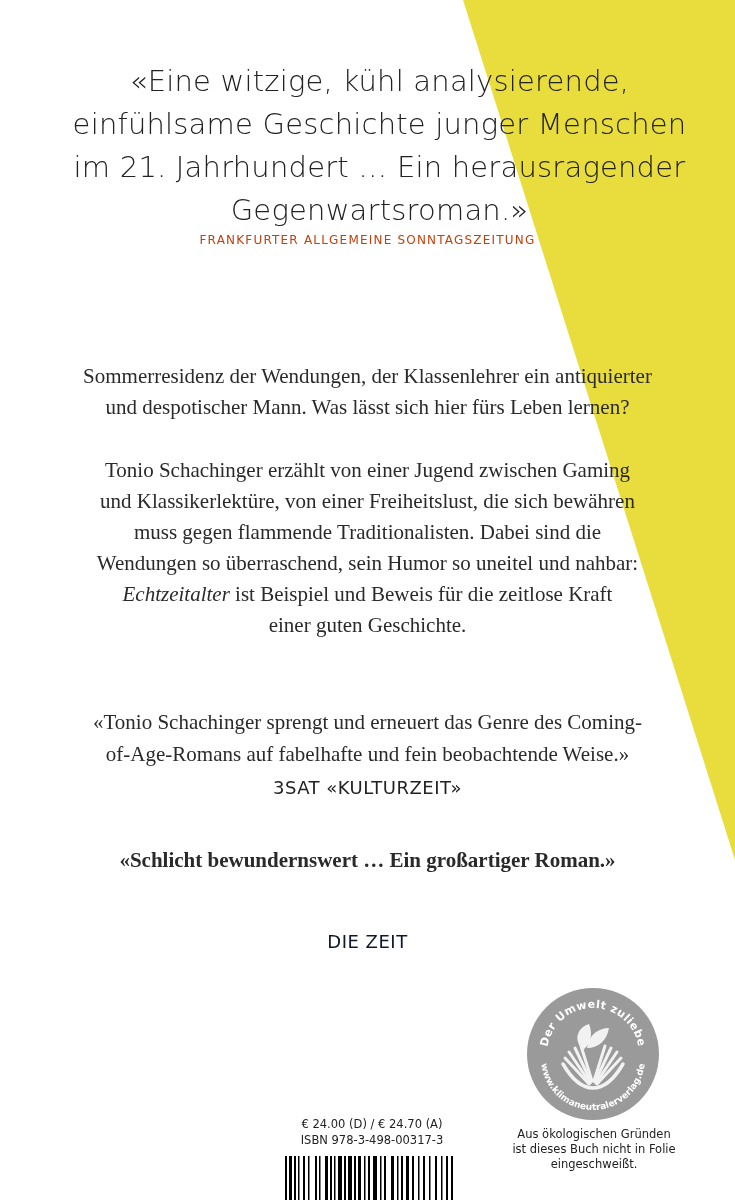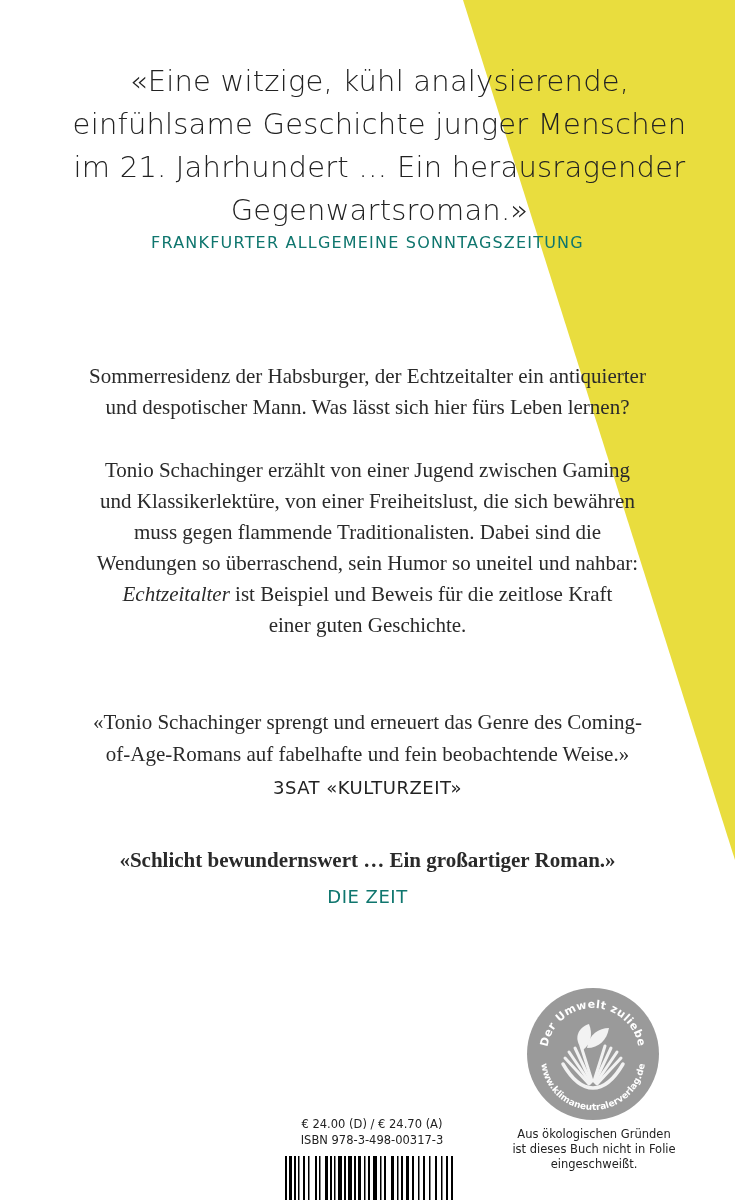--- a/index.html
+++ b/index.html
@@ -3,29 +3,29 @@
 <meta charset="utf-8">
 <style>
   html,body{margin:0;padding:0;}
   body{width:735px;height:1200px;position:relative;overflow:hidden;background:#ffffff;color:#1c1c1c;}
   .wedge{position:absolute;left:0;top:0;width:735px;height:1200px;}
   .abs{position:absolute;left:0;width:735px;text-align:center;}
   .sans{font-family:"DejaVu Sans","Liberation Sans",sans-serif;}
   .serif{font-family:"Liberation Serif","DejaVu Serif",serif;}
   .quote1{top:60px;font-size:29px;line-height:43px;font-weight:300;letter-spacing:0.2px;color:#222;padding-left:12px;}
   .quote1 .ln{display:block;}
-  .src1{top:233px;font-size:16px;letter-spacing:1.2px;color:#0f766e;}
+  .src1{top:233px;font-size:12px;letter-spacing:1.2px;color:#c2410c;}
   .blurb{top:330px;font-size:21px;line-height:31px;color:#2a2a2a;}
   .blurb p{margin:0;}
   .blurb .para2{margin-top:32px;}
   .blurb em{margin-top:48px;}
   .quote2{top:706px;font-size:21px;line-height:32px;color:#2a2a2a;}
   .src2{top:777px;font-size:18px;letter-spacing:0.5px;color:#222;}
   .quote3{top:848px;font-size:21px;color:#2a2a2a;font-weight:bold;}
-  .src3{top:886px;font-size:18px;letter-spacing:0.5px;color:#0f766e;}
+  .src3{top:931px;font-size:18px;letter-spacing:0.5px;color:#0f172a;}
   .badge{position:absolute;left:527px;top:988px;width:132px;height:132px;}
   .eco{position:absolute;left:510px;top:1127px;width:168px;text-align:center;font-size:11.5px;line-height:15px;color:#222;}
   .price{position:absolute;left:252px;top:1116px;width:240px;text-align:center;font-size:11.5px;line-height:16px;color:#222;}
   .barcode{position:absolute;left:285px;top:1156px;width:172px;height:44px;}
 </style>
 </head>
 <body>
 
 <svg class="wedge" viewBox="0 0 735 1200" preserveAspectRatio="none">
   <polygon points="463,0 735,0 735,860" fill="#E9DD3E"></polygon>
@@ -35,21 +35,21 @@
   <span class="ln">«Eine witzige, kühl analysierende,</span>
   <span class="ln">einfühlsame Geschichte junger Menschen</span>
   <span class="ln">im 21. Jahrhundert … Ein herausragender</span>
   <span class="ln">Gegenwartsroman.»</span>
 </div>
 <div class="abs sans src1">FRANKFURTER ALLGEMEINE SONNTAGSZEITUNG</div>
 
 <div class="abs serif blurb">
   <p>
     <br>
-    <span>Sommerresidenz der Habsburger, der Echtzeitalter ein antiquierter</span><br>
+    <span>Sommerresidenz der Wendungen, der Klassenlehrer ein antiquierter</span><br>
     <span>und despotischer Mann. Was lässt sich hier fürs Leben lernen?</span>
   </p>
   <p class="para2">
     <span>Tonio Schachinger erzählt von einer Jugend zwischen Gaming</span><br>
     <span>und Klassikerlektüre, von einer Freiheitslust, die sich bewähren</span><br>
     <span>muss gegen flammende Traditionalisten. Dabei sind die</span><br>
     <span>Wendungen so überraschend, sein Humor so uneitel und nahbar:</span><br>
     <em>Echtzeitalter</em><span> ist Beispiel und Beweis für die zeitlose Kraft</span><br>
     <span>einer guten Geschichte.</span>
   </p>

